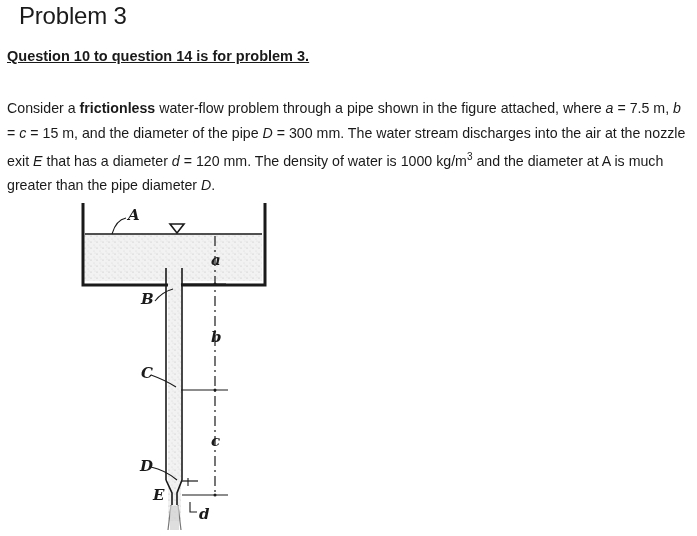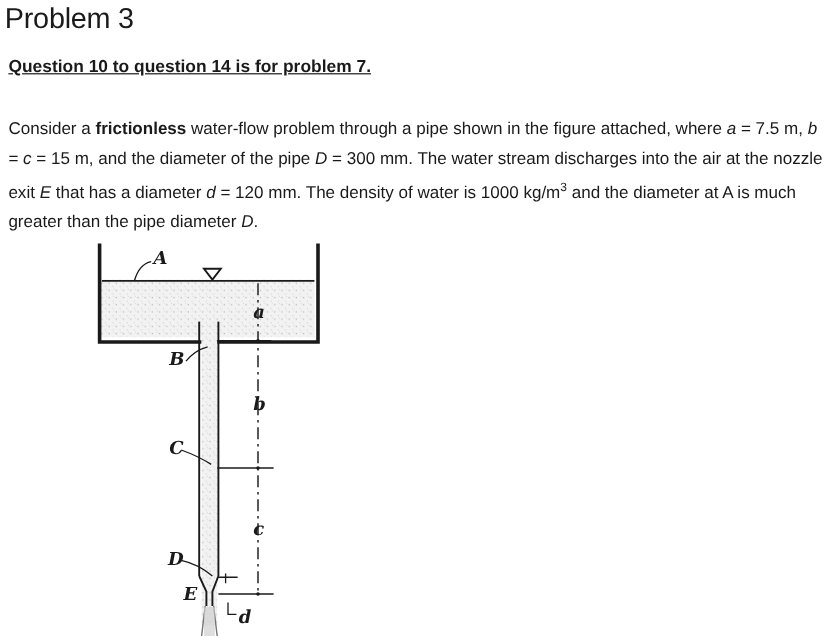--- a/index.html
+++ b/index.html
@@ -1,30 +1,30 @@
 <!DOCTYPE html>
 <html><head>
   <meta charset="utf-8">
   <style>
     html, body { margin: 0; padding: 0; background: #ffffff; }
     body { width: 697px; height: 536px; position: relative; overflow: hidden;
            font-family: "Liberation Sans", "DejaVu Sans", sans-serif; color: #1a1a1a; }
-    .title { position: absolute; left: 4px; top: 2px; font-size: 24px; font-weight: normal; letter-spacing: -0.2px; }
+    .title { position: absolute; left: 19px; top: 2px; font-size: 24px; font-weight: normal; letter-spacing: -0.2px; }
     .subtitle { position: absolute; left: 7px; top: 48px; font-size: 14.5px; font-weight: bold; text-decoration: underline; }
     .para { position: absolute; left: 7px; top: 96px; width: 686px; font-size: 14.2px; line-height: 24.5px; }
     .para i { font-style: italic; }
     .para b { font-weight: bold; }
     .figure { position: absolute; left: 70px; top: 195px; width: 210px; height: 341px; }
     .figlabel { font-family: "DejaVu Serif", serif; font-style: italic; font-weight: bold; font-size: 15px; fill: #1a1a1a; }
   </style>
 </head>
 <body>
 
 <div class="title">Problem 3</div>
-<div class="subtitle">Question 10 to question 14 is for problem 7.</div>
+<div class="subtitle">Question 10 to question 14 is for problem 3.</div>
 
 <div class="para"><span>Consider a </span><b>frictionless</b><span> water-flow problem through a pipe shown in the figure attached, where </span><i>a</i><span> = 7.5 m, </span><i>b</i><span> = </span><i>c</i><span> = 15 m, and the diameter of the pipe </span><i>D</i><span> = 300 mm. The water stream discharges into the air at the nozzle exit </span><i>E</i><span> that has a diameter </span><i>d</i><span> = 120 mm. The density of water is 1000 kg/m</span><sup style="font-size:10px;">3</sup><span> and the diameter at A is much greater than the pipe diameter </span><i>D</i><span>.</span></div>
 
 <svg class="figure" viewBox="70 195 210 341" width="210" height="341">
   <defs>
     <pattern id="speckle" width="6" height="6" patternUnits="userSpaceOnUse">
       <rect width="6" height="6" fill="#f2f2f2"></rect>
       <circle cx="1" cy="2" r="0.6" fill="#bdbdbd"></circle>
       <circle cx="4" cy="5" r="0.5" fill="#cfcfcf"></circle>
       <circle cx="5" cy="1" r="0.4" fill="#c8c8c8"></circle>

